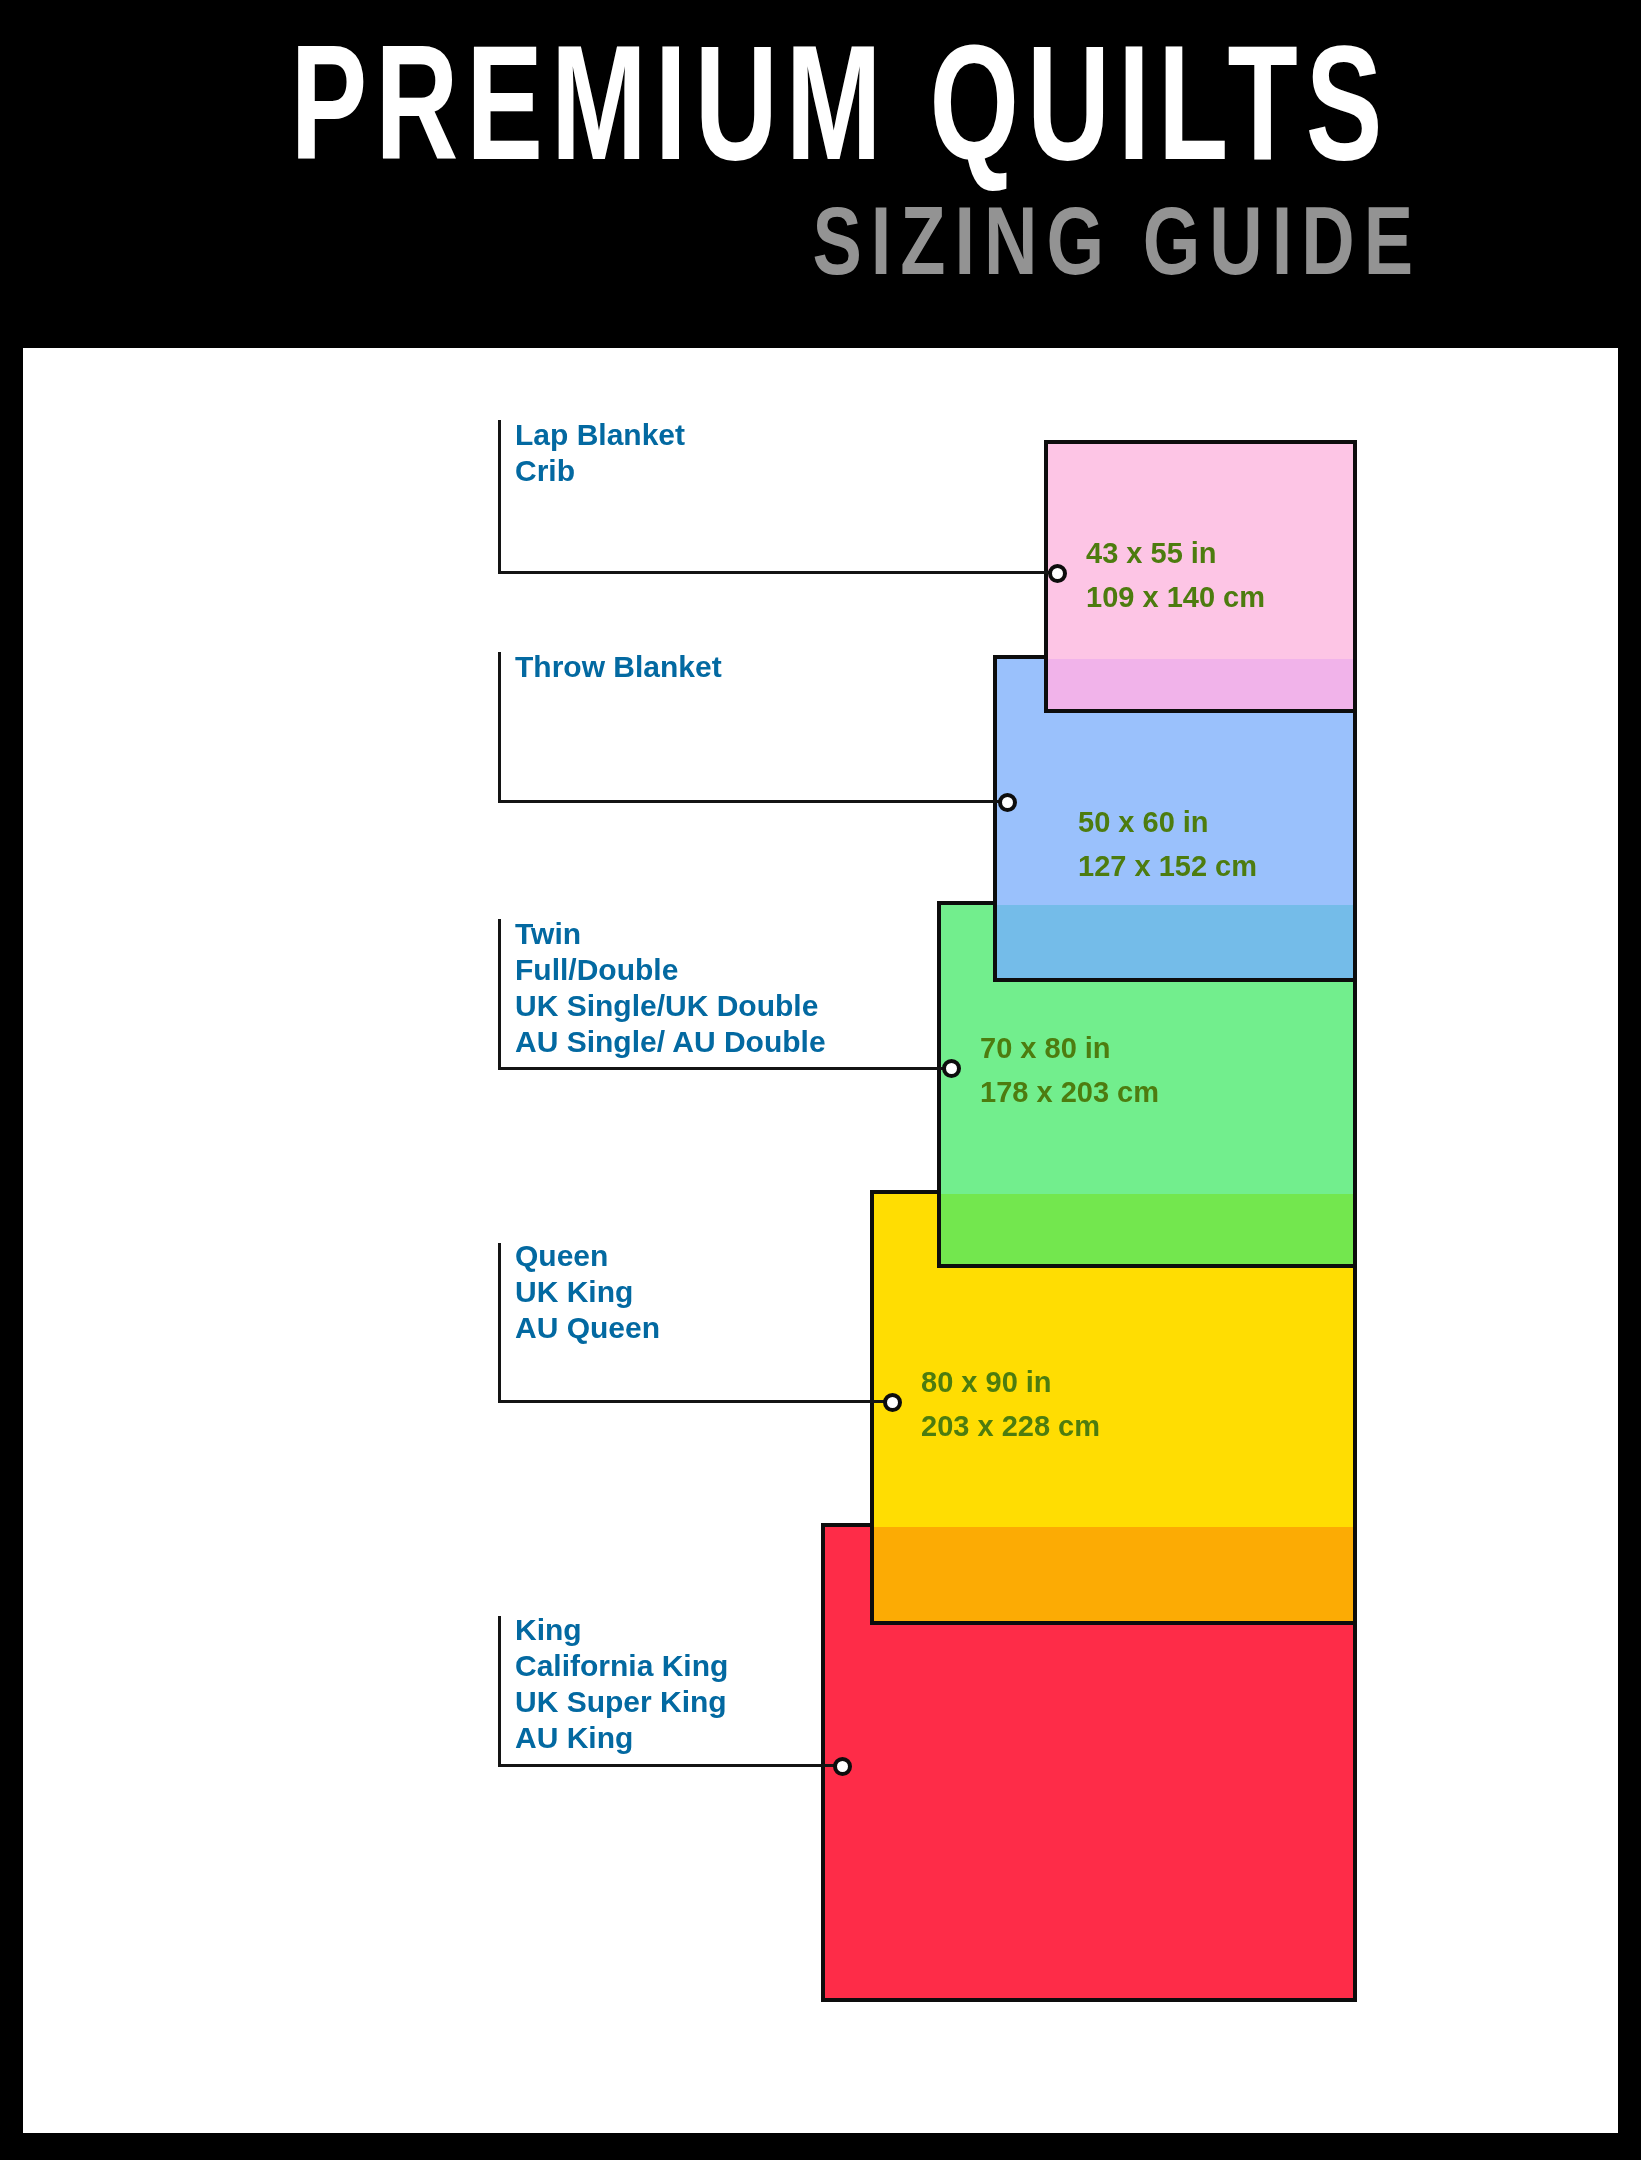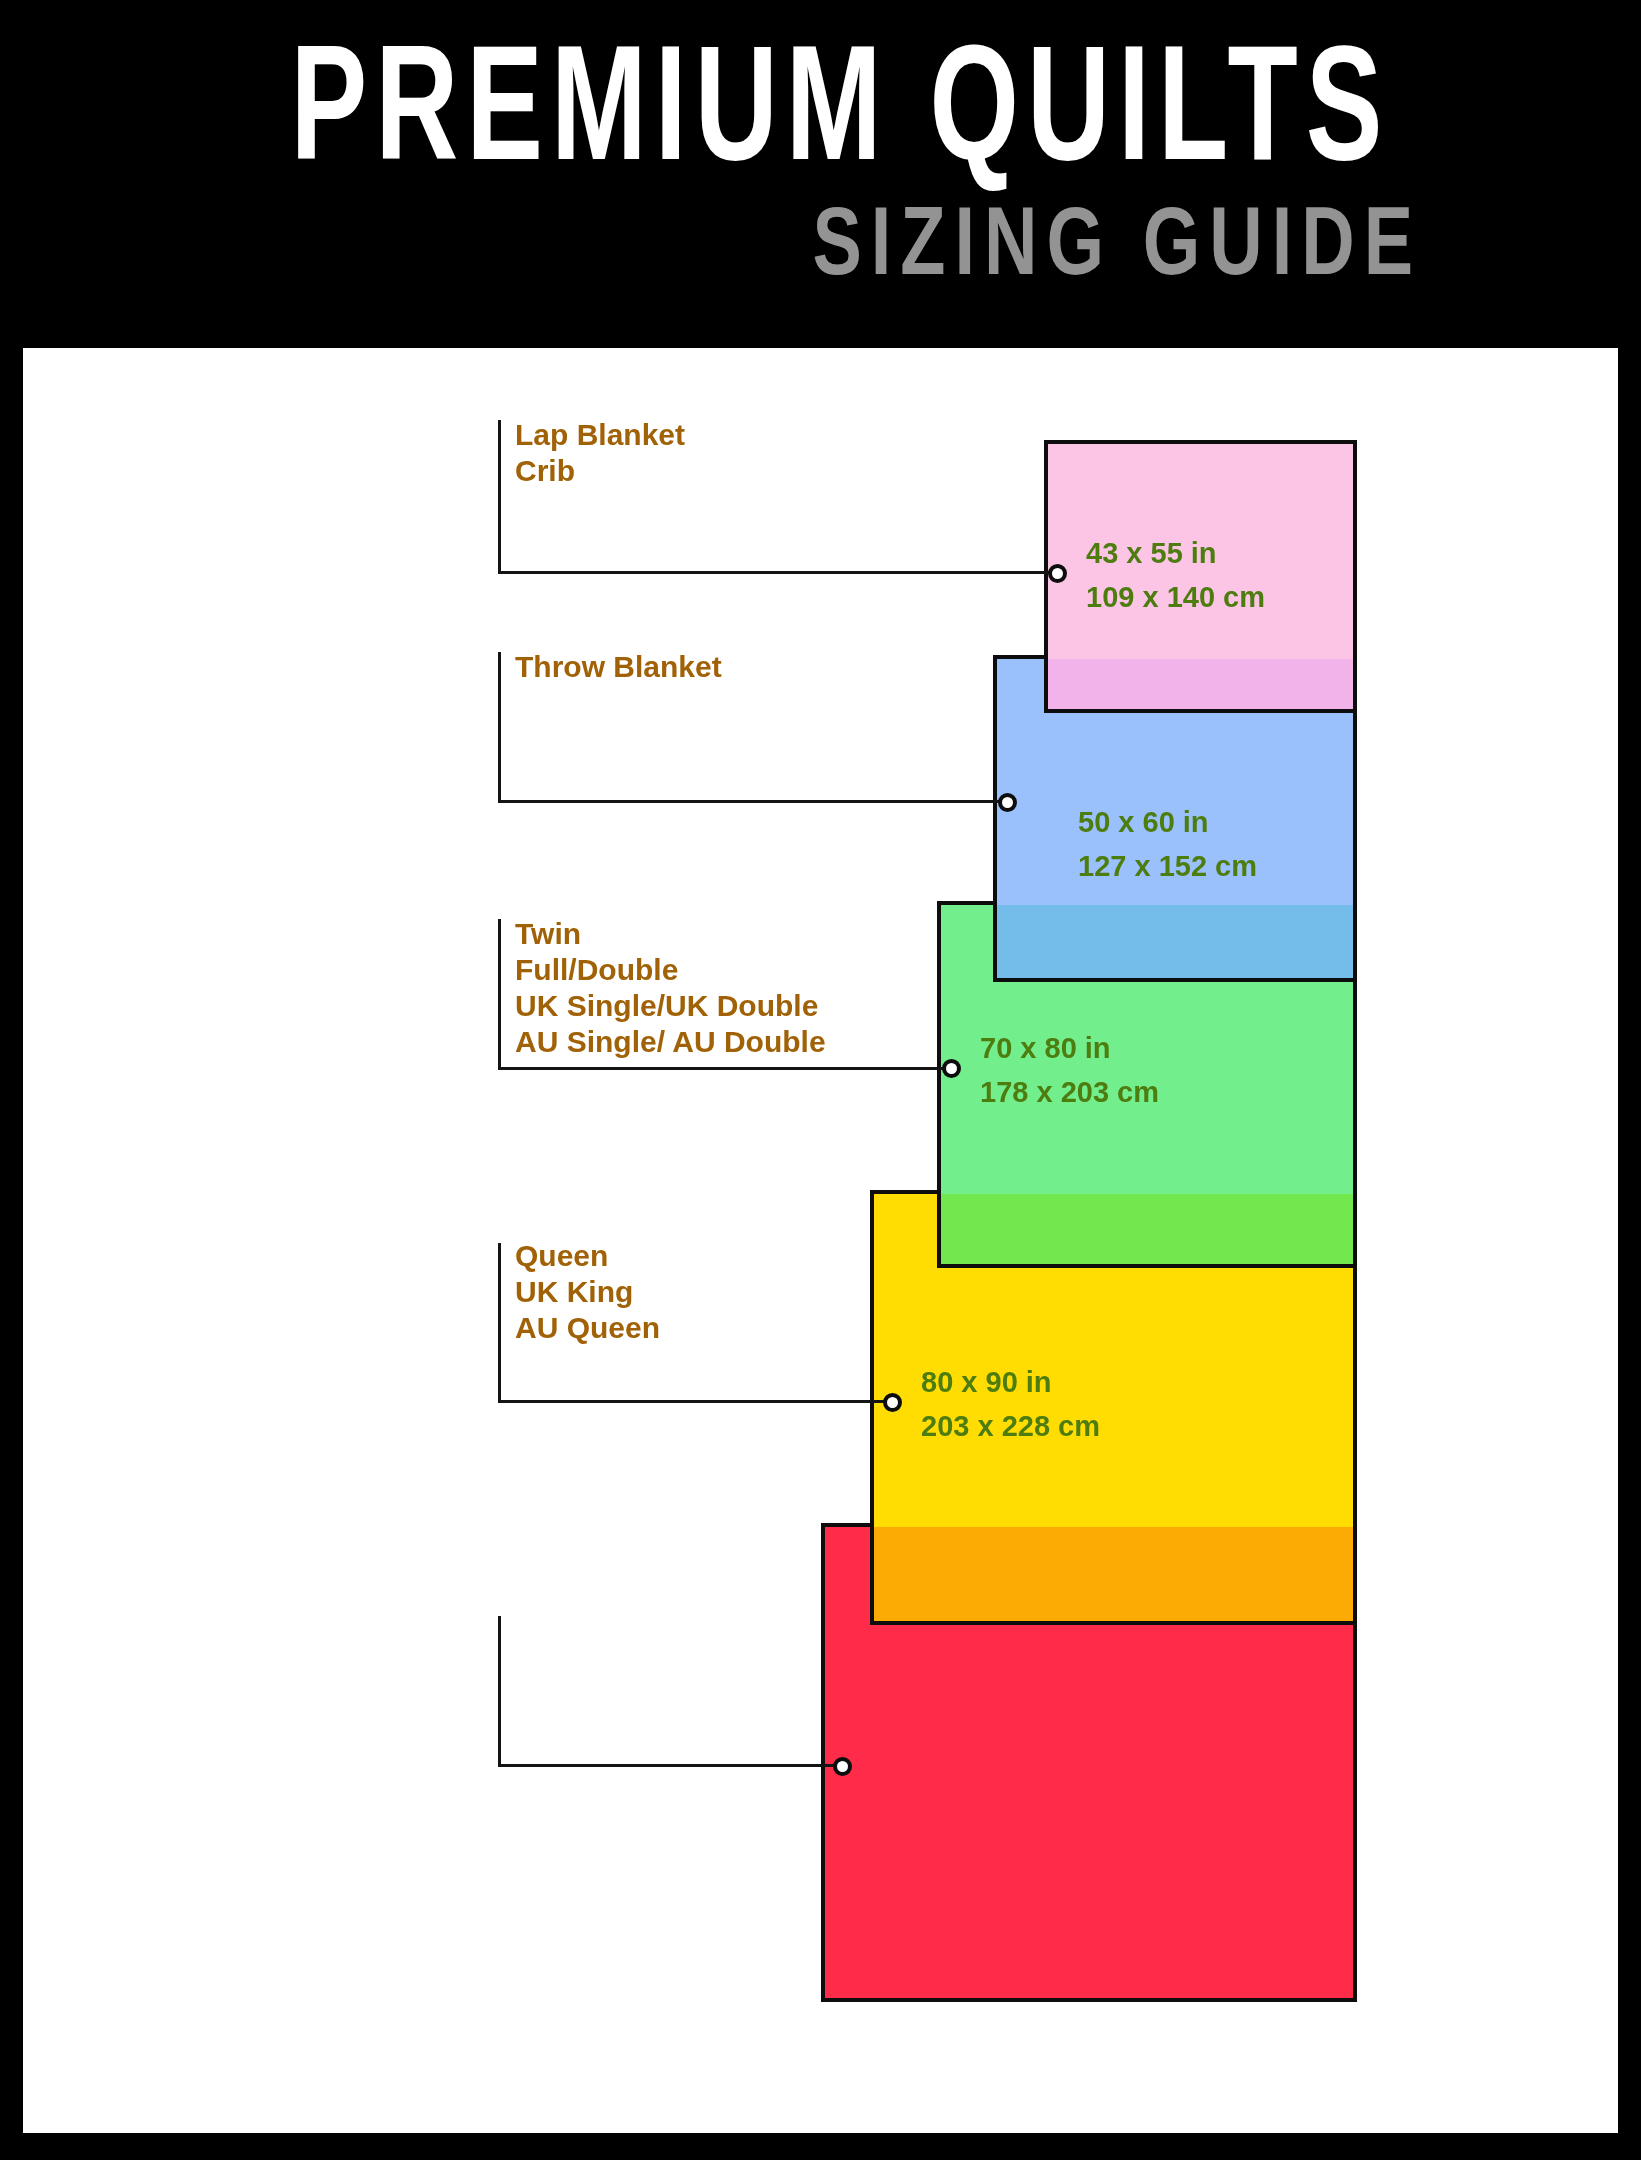--- a/index.html
+++ b/index.html
@@ -20,21 +20,21 @@
     transform:scaleY(1.3);transform-origin:50% 50%;white-space:nowrap;
   }
   .rect{position:absolute;border:4px solid #0d0d0d;box-sizing:border-box;z-index:5;}
   .band{position:absolute;z-index:10;}
   .vline{position:absolute;width:3px;background:#141414;z-index:15;}
   .hline{position:absolute;height:3px;background:#141414;z-index:15;}
   .dot{
     position:absolute;width:11px;height:11px;border:4px solid #0d0d0d;border-radius:50%;
     background:#ffffff;z-index:20;
   }
-  .label-block{position:absolute;z-index:15;color:#a16207;font-size:30px;font-weight:700;line-height:36px;white-space:nowrap;}
+  .label-block{position:absolute;z-index:15;color:#0369a1;font-size:30px;font-weight:700;line-height:36px;white-space:nowrap;}
   .dims{position:absolute;z-index:16;color:#4d7c0f;font-size:29px;font-weight:600;line-height:44px;white-space:nowrap;}
 </style>
 </head>
 <body>
 
 <div class="page">
 
   <div class="title">PREMIUM QUILTS</div>
   <div class="subtitle">SIZING GUIDE</div>
 
@@ -86,20 +86,26 @@
     <div>UK Single/UK Double</div>
     <div>AU Single/ AU Double</div>
   </div>
 
   <div class="label-block" style="left:515px;top:1238px;">
     <div>Queen</div>
     <div>UK King</div>
     <div>AU Queen</div>
   </div>
 
+  <div class="label-block" style="left:515px;top:1612px;">
+    <div>King</div>
+    <div>California King</div>
+    <div>UK Super King</div>
+    <div>AU King</div>
+  </div>
 
   <div class="dims" style="left:1086px;top:531px;">
     <div>43 x 55 in</div>
     <div>109 x 140 cm</div>
   </div>
 
   <div class="dims" style="left:1036px;top:800px;margin-left:42px;">
     <div>50 x 60 in</div>
     <div>127 x 152 cm</div>
   </div>

